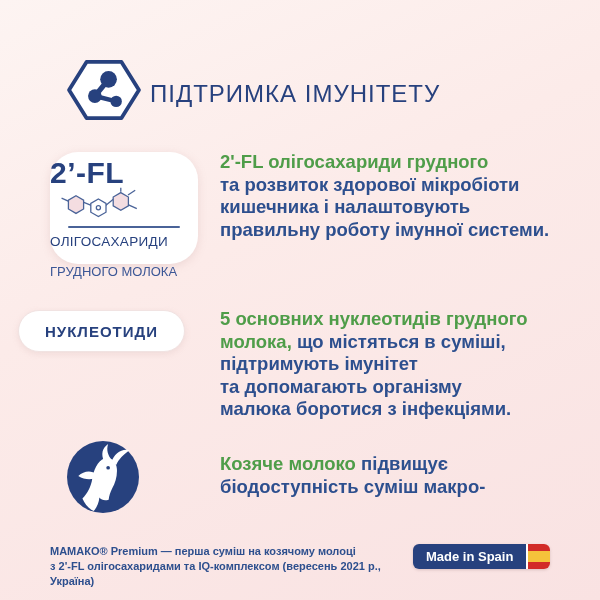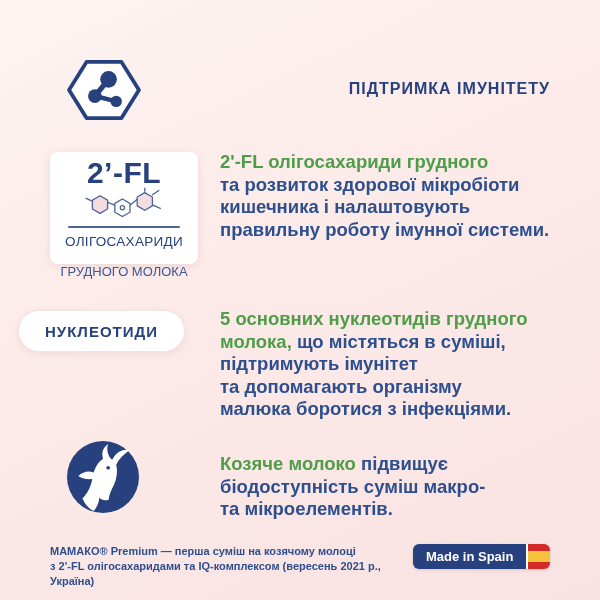--- a/index.html
+++ b/index.html
@@ -4,27 +4,27 @@
 <style>
   html,body{margin:0;padding:0;}
   body{width:600px;height:600px;font-family:"Liberation Sans",sans-serif;}
   .card{
     position:relative;width:600px;height:600px;overflow:hidden;
     background:linear-gradient(155deg,#fdf4f2 0%,#fcebe9 40%,#f9e2e2 100%);
   }
   
   .hex-icon{position:absolute;left:66px;top:56px;}
   .page-title{
-    position:absolute;left:150px;top:80px;width:400px;text-align:right;
-    font-size:16px;font-weight:bold;letter-spacing:1px;color:#27417e;white-space:nowrap;
+    position:absolute;left:150px;top:80px;width:400px;text-align:left;
+    font-size:24px;font-weight:normal;letter-spacing:1px;color:#27417e;white-space:nowrap;
   }
   
   .fl-card{
     position:absolute;left:50px;top:152px;width:148px;height:112px;background:#ffffff;
-    border-radius:8px;box-shadow:0 2px 8px rgba(190,150,150,.25);text-align:center;
+    border-radius:28px;box-shadow:0 2px 8px rgba(190,150,150,.25);text-align:left;
   }
   .fl-heading{font-size:30px;font-weight:bold;color:#27417e;margin-top:5px;letter-spacing:.5px;line-height:32px;}
   .fl-mol{margin-top:-2px;}
   .fl-rule{width:112px;height:2px;background:#4a6398;margin:3px auto 6px;border-radius:1px;}
   .fl-sub1{font-size:13.5px;font-weight:normal;color:#27417e;letter-spacing:.3px;line-height:16px;}
   .fl-sub2{font-size:13px;color:#3c5796;line-height:16px;margin-top:14px;}
   
   .pill{
     position:absolute;left:18px;top:310px;width:165px;height:40px;background:#ffffff;
     border-radius:21px;border:1px solid #f1e3e2;box-shadow:0 2px 6px rgba(190,150,150,.18);
@@ -115,21 +115,20 @@
         <path d="M43 21 C46 12 53 7 61 9 C55 13 50 18 48 23 Z"></path>
         <path d="M29 32 C23 28 16 29 11 34 C17 38 25 38 30 35 Z"></path>
         <path d="M36 17 C43 15 48 20 48.5 27 C49 34 47 41 44 46 C42 50 41 53 40.5 57 C37 58.5 33.5 57.5 31.5 55 C31 60 29 65 26 68 C21 66 17 61 15 56 C20 51 23.5 44 24.5 37 C25.5 29 30 19 36 17 Z"></path>
       </g>
       <circle cx="40" cy="26" r="1.8" fill="#27417e"></circle>
     </svg>
   </div>
   <div class="text-block" id="text-goat">
     <div class="ln"><span class="seg g">Козяче молоко </span><span class="seg b">підвищує</span></div>
     <div class="ln"><span class="seg b">біодоступність суміш макро-</span></div>
-    <div class="ln"><span class="seg b">та мікроелементів.</span></div>
   </div>
 
   <div class="disclaimer">
     <div class="ln">МАМАКО® Premium — перша суміш на козячому молоці</div>
     <div class="ln">з 2'-FL олігосахаридами та IQ-комплексом (вересень 2021 р.,</div>
     <div class="ln">Україна)</div>
   </div>
   <div class="spain">
     <div class="spain-label">Made in Spain</div>
     <div class="spain-flag">

